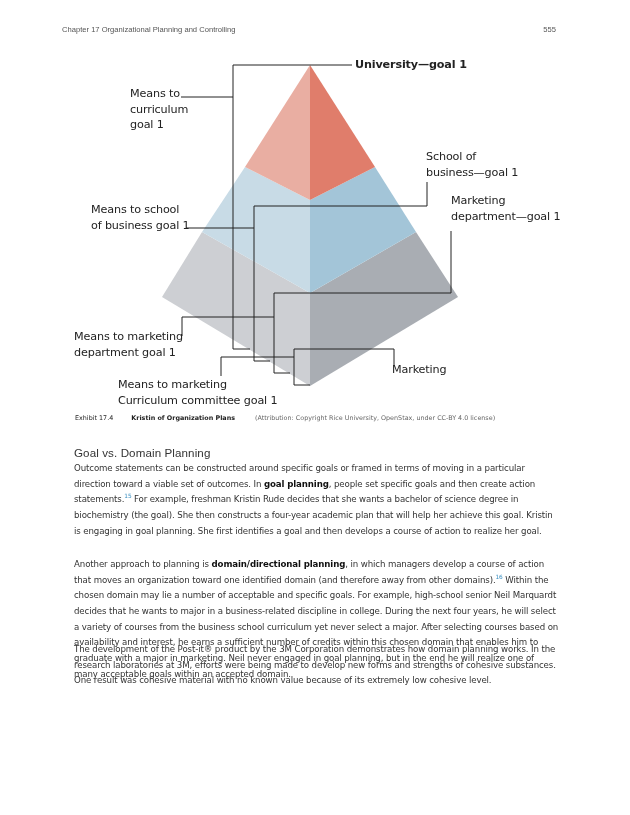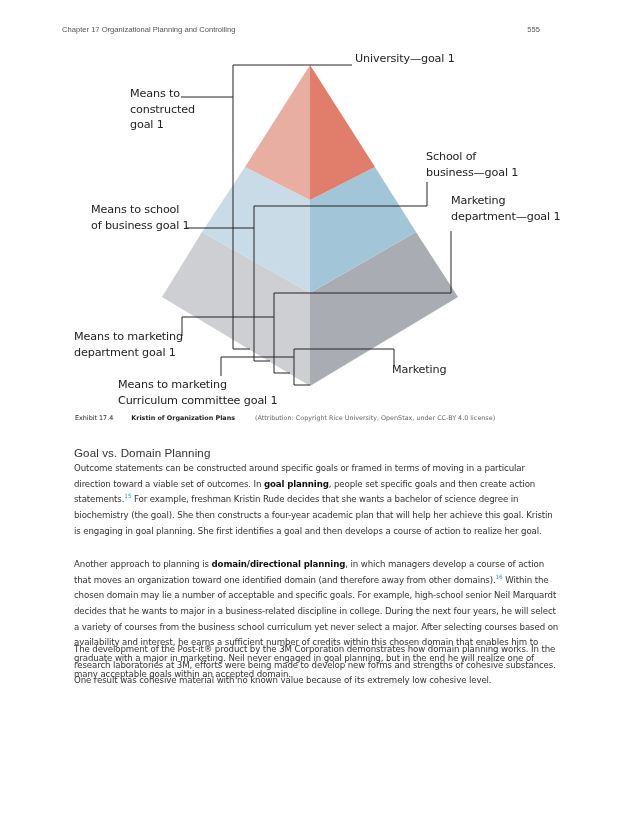--- a/index.html
+++ b/index.html
@@ -1,21 +1,21 @@
 <!DOCTYPE html>
 <html><head>
 <meta charset="utf-8">
 <style>
   html, body { margin: 0; padding: 0; background: #ffffff; }
   body { width: 630px; height: 815px; position: relative; overflow: hidden;
          font-family: "DejaVu Sans", sans-serif; color: #222; }
   .running-head { position: absolute; top: 25px; left: 62px; right: 74px;
          font-family: "Liberation Sans", sans-serif; font-size: 7.6px; color: #555; }
   .running-head .chapter { position: absolute; left: 0; top: 0; }
-  .running-head .page-num { position: absolute; right: 16px; top: 0; }
+  .running-head .page-num { position: absolute; right: 0; top: 0; }
   .figure { position: absolute; left: 0; top: 0; width: 630px; height: 410px; }
   .figure svg { position: absolute; left: 0; top: 0; }
   .lbl { position: absolute; font-family: "DejaVu Sans", sans-serif; font-size: 11.2px;
          line-height: 15.5px; color: #222; white-space: nowrap; letter-spacing: -0.15px; }
   .caption { position: absolute; top: 414px; left: 75px; font-size: 6.4px; color: #222; white-space: nowrap; }
   .caption .ex-num { font-weight: normal; margin-right: 16px; }
   .caption .ex-title { font-weight: bold; }
   .caption .ex-attr { color: #666; margin-left: 18px; }
   .section-heading { position: absolute; top: 446px; left: 74px; font-family: "Liberation Sans", sans-serif;
          font-size: 11.6px; color: #333; letter-spacing: 0.1px; }
@@ -56,25 +56,25 @@
       <line x1="186" y1="228" x2="254" y2="228"></line>
 
       <polyline points="451,231 451,293 274,293 274,373 290,373"></polyline>
       <polyline points="182,336 182,317 274,317"></polyline>
 
       <polyline points="394,366 394,349 294,349 294,385 310,385"></polyline>
       <polyline points="221,376 221,357 294,357"></polyline>
     </g>
   </svg>
 
-  <div class="lbl" style="left:355px; top:51px;">University—goal 1</div>
+  <div class="lbl" style="left:355px; top:57px;font-weight:bold;">University—goal 1</div>
 
   <div class="lbl" style="left:130px; top:86px;">
     <div>Means to</div>
-    <div>constructed</div>
+    <div>curriculum</div>
     <div>goal 1</div>
   </div>
 
   <div class="lbl" style="left:426px; top:149px;">
     <div>School of</div>
     <div>business—goal 1</div>
   </div>
 
   <div class="lbl" style="left:91px; top:202px;">
     <div>Means to school</div>

